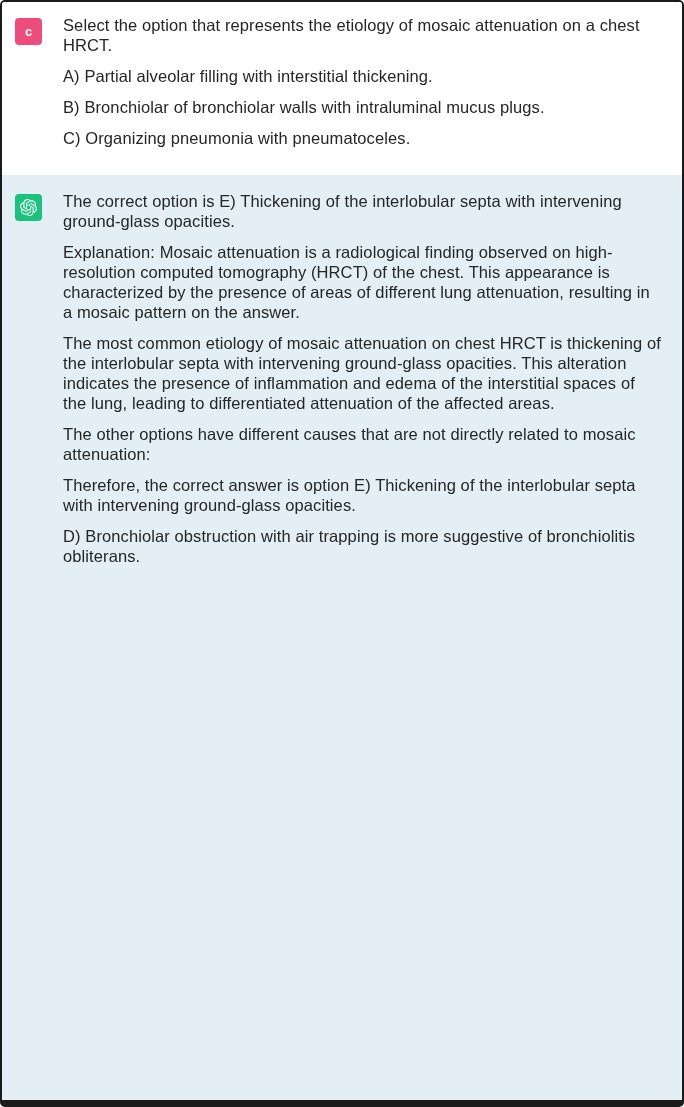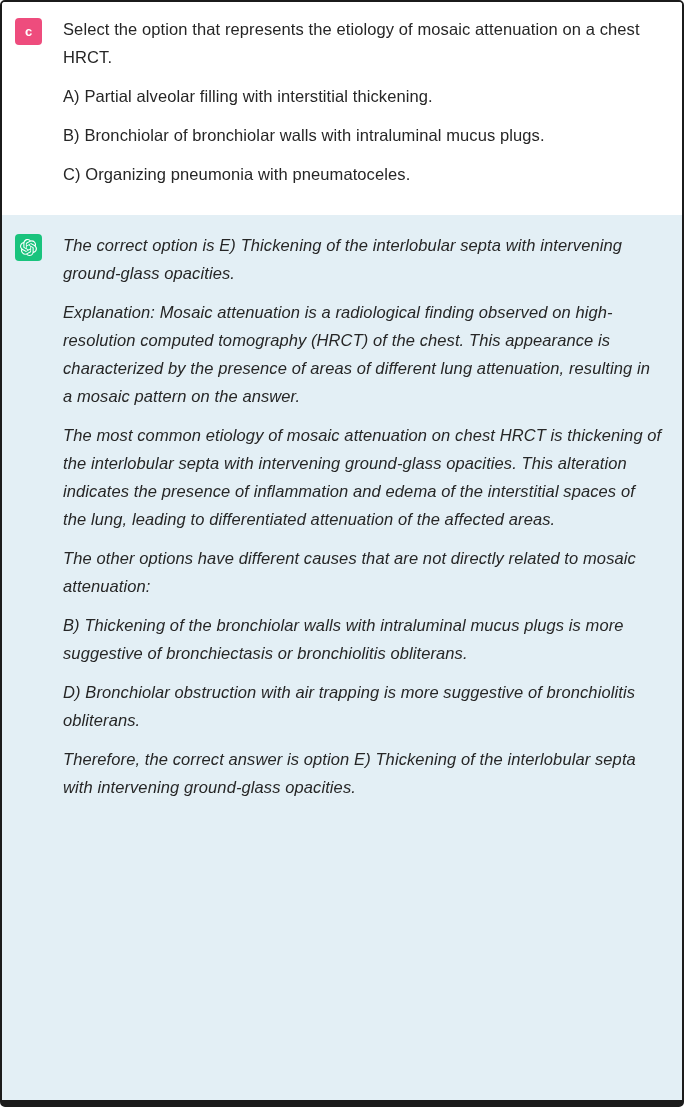--- a/index.html
+++ b/index.html
@@ -26,21 +26,21 @@
     padding: 13px 20px 4px 13px;
   }
   .msg .content {
     flex: 1;
     min-width: 0;
     margin-left: 21px;
   }
   .content p {
     margin: 0 0 11px 0;
     font-size: 16.5px;
-    line-height: 28px;
+    line-height: 20px;
     color: #262626;
     letter-spacing: 0.1px;
   }
   .avatar {
     width: 27px;
     height: 27px;
     flex: 0 0 27px;
     border-radius: 4px;
     display: flex;
     align-items: center;
@@ -66,21 +66,20 @@
   }
   .gap {
     height: 12px;
     background: #ffffff;
     flex: 0 0 auto;
   }
   .msg.assistant {
     background: #e3eff5;
     flex: 1;
     padding-top: 16px;
-    font-style: italic;
   }
 </style>
 </head>
 <body>
 
 <div class="page">
 
   <section class="msg user">
     <div class="avatar user-avatar">
       <span>c</span>
@@ -99,19 +98,18 @@
     <div class="avatar assistant-avatar">
       <svg viewBox="0 0 24 24" fill="#ffffff" xmlns="http://www.w3.org/2000/svg">
         <path d="M22.2819 9.8211a5.9847 5.9847 0 0 0-.5157-4.9108 6.0462 6.0462 0 0 0-6.5098-2.9A6.0651 6.0651 0 0 0 4.9807 4.1818a5.9847 5.9847 0 0 0-3.9977 2.9 6.0462 6.0462 0 0 0 .7427 7.0966 5.98 5.98 0 0 0 .511 4.9107 6.051 6.051 0 0 0 6.5146 2.9001A5.9847 5.9847 0 0 0 13.2599 24a6.0557 6.0557 0 0 0 5.7718-4.2058 5.9894 5.9894 0 0 0 3.9977-2.9001 6.0557 6.0557 0 0 0-.7475-7.073zM13.2599 22.4309a4.4755 4.4755 0 0 1-2.8764-1.0408l.1419-.0804 4.7783-2.7582a.7948.7948 0 0 0 .3927-.6813v-6.7369l2.02 1.1686a.071.071 0 0 1 .038.052v5.5826a4.504 4.504 0 0 1-4.4945 4.4944zm-9.6607-4.1254a4.4708 4.4708 0 0 1-.5346-3.0137l.142.0852 4.783 2.7582a.7712.7712 0 0 0 .7806 0l5.8428-3.3685v2.3324a.0804.0804 0 0 1-.0332.0615L9.74 19.9502a4.4992 4.4992 0 0 1-6.1408-1.6447zM2.3408 7.8956a4.485 4.485 0 0 1 2.3655-1.9728V11.6a.7664.7664 0 0 0 .3879.6765l5.8144 3.3543-2.0201 1.1685a.0757.0757 0 0 1-.071 0l-4.8303-2.7865A4.504 4.504 0 0 1 2.3408 7.8956zm16.5963 3.8558L13.1038 8.364 15.1192 7.2a.0757.0757 0 0 1 .071 0l4.8303 2.7913a4.4944 4.4944 0 0 1-.6765 8.1042v-5.6772a.79.79 0 0 0-.407-.667zm2.0107-3.0231l-.142-.0852-4.7735-2.7818a.7759.7759 0 0 0-.7854 0L9.409 9.2297V6.8974a.0662.0662 0 0 1 .0284-.0615l4.8303-2.7866a4.4992 4.4992 0 0 1 6.6802 4.66zM8.3065 12.863l-2.02-1.1638a.0804.0804 0 0 1-.038-.0567V6.0742a4.4992 4.4992 0 0 1 7.3757-3.4537l-.142.0805L8.704 5.459a.7948.7948 0 0 0-.3927.6813zm1.0976-2.3654l2.602-1.4998 2.6069 1.4998v2.9994l-2.5974 1.4997-2.6067-1.4997z"></path>
       </svg>
     </div>
     <div class="content">
       <p>The correct option is E) Thickening of the interlobular septa with intervening ground-glass opacities.</p>
       <p>Explanation: Mosaic attenuation is a radiological finding observed on high-resolution computed tomography (HRCT) of the chest. This appearance is characterized by the presence of areas of different lung attenuation, resulting in a mosaic pattern on the answer.</p>
       <p>The most common etiology of mosaic attenuation on chest HRCT is thickening of the interlobular septa with intervening ground-glass opacities. This alteration indicates the presence of inflammation and edema of the interstitial spaces of the lung, leading to differentiated attenuation of the affected areas.</p>
       <p>The other options have different causes that are not directly related to mosaic attenuation:</p>
-      <p>B) Thickening of the bronchiolar walls with intraluminal mucus plugs is more suggestive of bronchiectasis or bronchiolitis obliterans.</p>
+      <p>Therefore, the correct answer is option E) Thickening of the interlobular septa with intervening ground-glass opacities.</p>
       <p>D) Bronchiolar obstruction with air trapping is more suggestive of bronchiolitis obliterans.</p>
-      <p>Therefore, the correct answer is option E) Thickening of the interlobular septa with intervening ground-glass opacities.</p>
     </div>
   </section>
 
 </div>
 
 </body></html>

